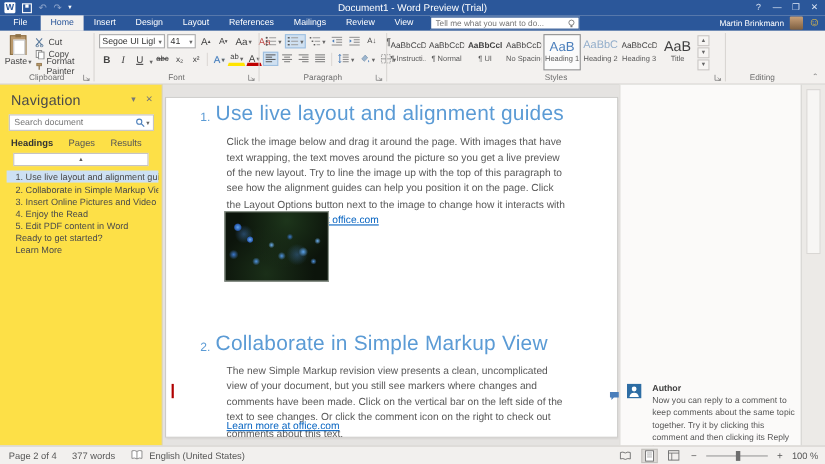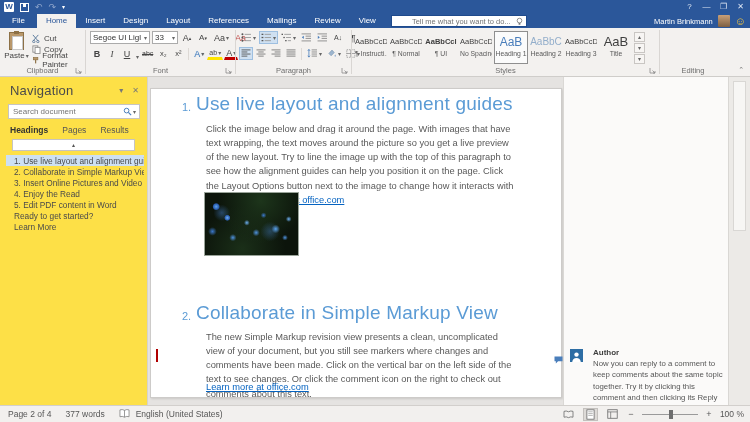--- a/index.html
+++ b/index.html
@@ -22,21 +22,21 @@
   .winctl span { width:15px; height:13px; font-size:8px; text-align:center; line-height:13px; color:#dfe7f5; }
 
   
   .tabrow { position:absolute; left:0; top:14px; width:750px; height:14px; background:#2b579a;
             display:flex; align-items:flex-end; }
   .tab { color:#fff; font-size:8px; padding:2px 9px 3px 9px; white-space:nowrap; }
   .tab.file { padding:2px 12px 3px 12px; }
   .tab.active { background:#f3f1ef; color:#2b579a; }
   .tellme { margin-left:6px; margin-bottom:1px; width:136px; height:12px; background:#fff;
             border:1px solid #1f4a8c; display:flex; align-items:center; }
-  .tellme input { border:0; outline:0; flex:1; font-size:7.5px; color:#666; padding-left:20px; background:transparent;
+  .tellme input { border:0; outline:0; flex:1; font-size:7.5px; color:#666; padding-left:4px; background:transparent;
                   font-family:"Liberation Sans", sans-serif; }
   .bulb { width:9px; height:9px; margin-right:2px; }
   .userarea { position:absolute; right:4px; bottom:1px; display:flex; align-items:center; gap:5px;margin-top:40px; }
   .username { color:#fff; font-size:7.5px; }
   .avatar { width:12px; height:12px; border-radius:1px; background:linear-gradient(#c9a078,#7d5f41); }
   .smiley { color:#f5c63d; font-size:11px; line-height:11px; }
 
   
   .ribbon { position:absolute; left:0; top:28px; width:750px; height:49px; background:#f3f1ef;
             border-bottom:1px solid #cfcdca; color:#444; }
@@ -149,20 +149,21 @@
 <div id="app">
 
   <div class="titlebar">
     <div class="qat">
       <span class="wicon">W</span>
       <span class="saveicon"></span>
       <span class="g dim">↶</span>
       <span class="g dim">↷</span>
       <span class="g" style="font-size:6px">▾</span>
     </div>
+    <div class="tb-title">Document1 - Word Preview (Trial)</div>
     <div class="winctl">
       <span>?</span>
       <span>—</span>
       <span>❐</span>
       <span>✕</span>
     </div>
   </div>
 
   <div class="tabrow">
     <div class="tab file">File</div>
@@ -228,21 +229,21 @@
     </div>
     <div class="gsep" style="left:85px"></div>
 
     <div class="grp" style="left:86px;width:149px">
       <div class="rrow" style="top:3px;left:4px;gap:2px">
         <div class="combo" style="width:60px">
           <span>Segoe UI Ligl</span>
             <span class="dd">▾</span>
         </div>
         <div class="combo" style="width:26px">
-          <span>33</span>
+          <span>41</span>
             <span class="dd">▾</span>
         </div>
         <span class="btn">
             <span>A</span>
             <span style="font-size:5px;vertical-align:top">▴</span>
           </span>
         <span class="btn" style="font-size:8px">
             <span>A</span>
             <span style="font-size:5px">▾</span>
           </span>

